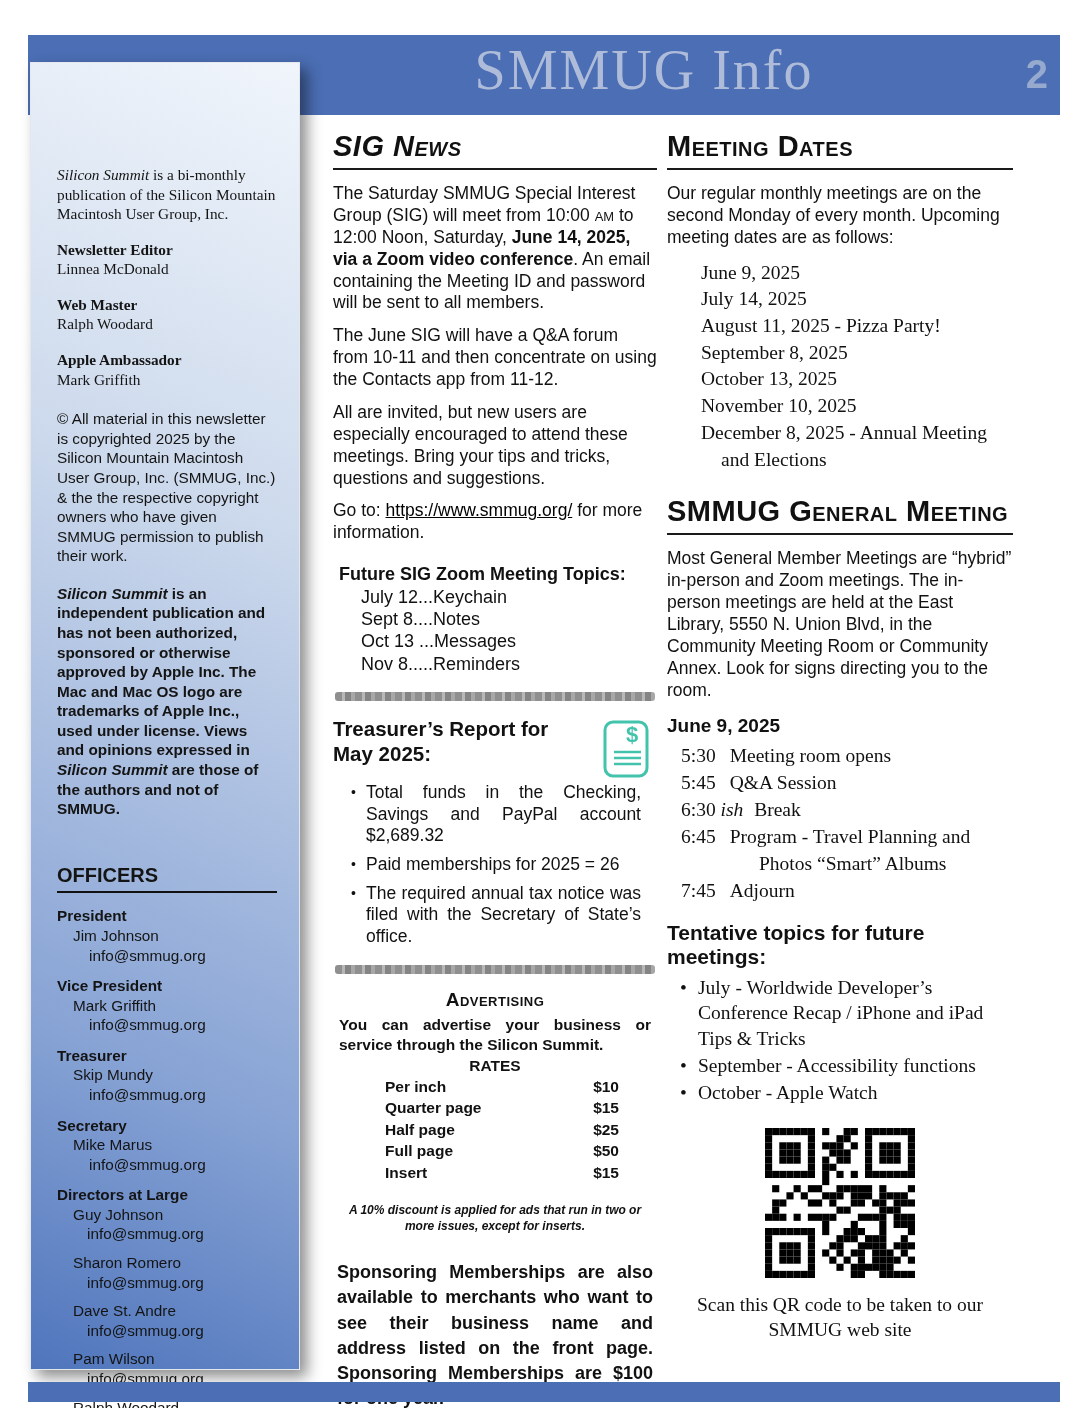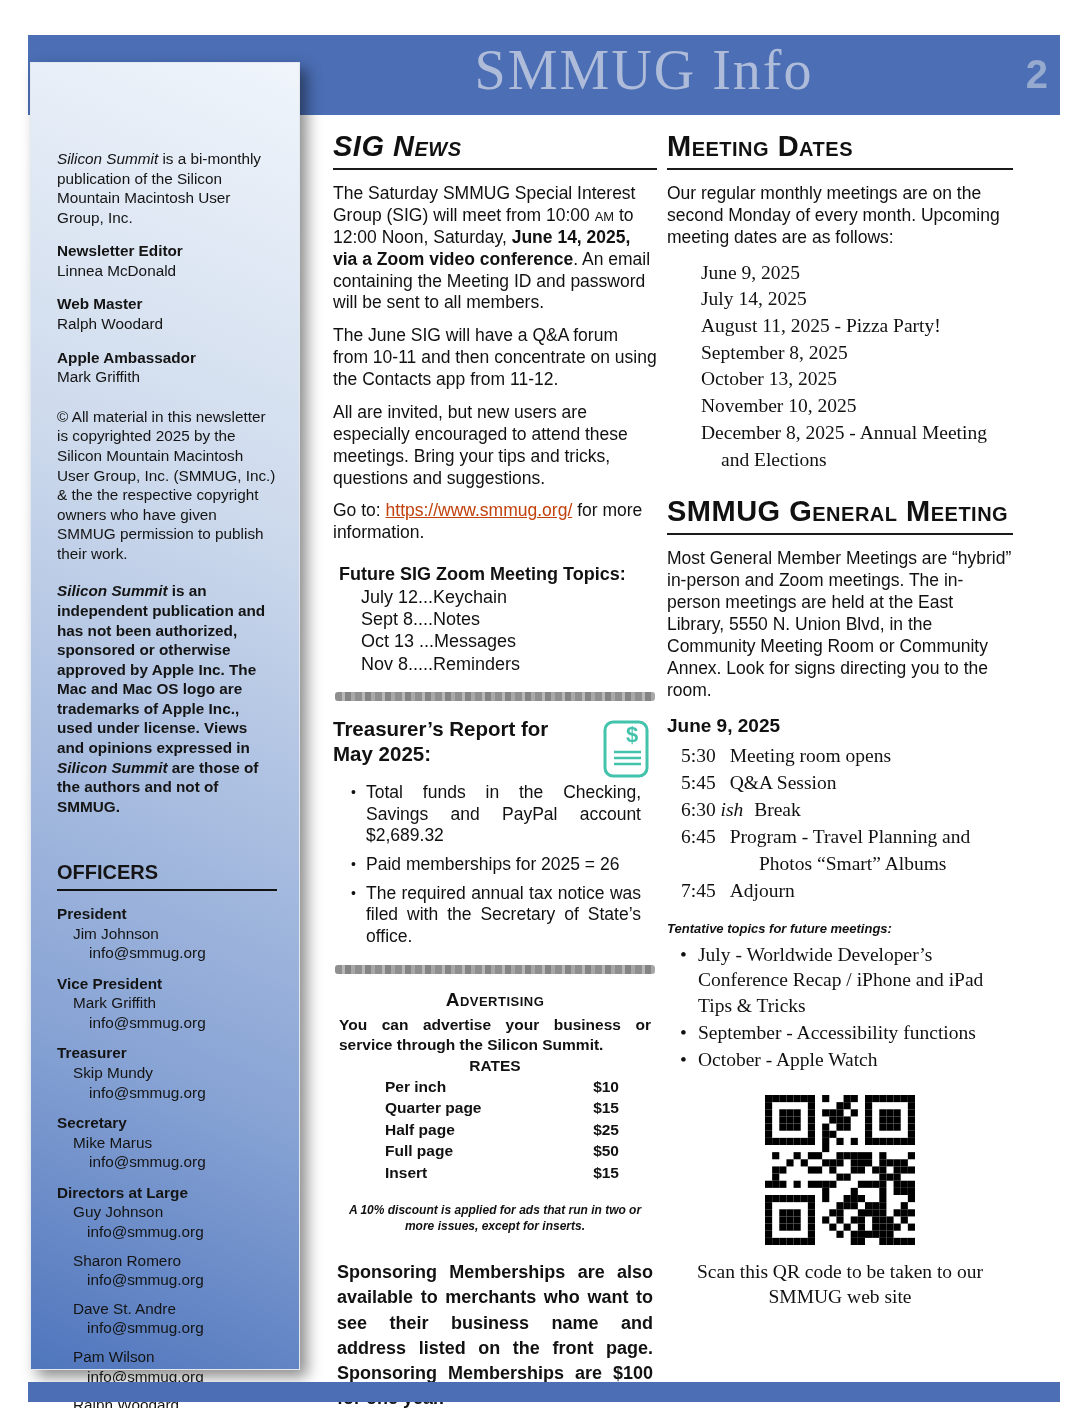--- a/index.html
+++ b/index.html
@@ -11,21 +11,21 @@
         font-family:"Liberation Serif",serif;font-size:56px;letter-spacing:2px;color:#aebcda;}
   .page-number{position:absolute;right:40px;top:52px;font-size:40px;font-weight:bold;color:#96a9ce;}
   .footer-bar{position:absolute;left:28px;top:1382px;width:1032px;height:20px;background:#4b6eb4;}
   
   .sidebar{position:absolute;left:30px;top:62px;width:270px;height:1308px;box-sizing:border-box;
         padding:86px 22px 0 26px;
         background:linear-gradient(203deg,#f0f5fb 0%,#ccd9ec 34%,#86a2d4 76%,#4f75bc 100%);
         border:1px solid #e3e8ef;
         box-shadow:7px 7px 14px rgba(0,0,0,0.45);
         font-size:15.3px;line-height:1.28;color:#141414;}
-  .sb-block{margin:0 0 14px 0;}
+  .sb-block{margin:16px 0 14px 0;font-family:Liberation Serif, serif;}
   .sb-role-title{font-weight:bold;}
   .sb-copy{margin:20px 0 18px 0;}
   .sb-ind{font-weight:bold;margin-bottom:40px;}
   .officers-heading{font-size:20px;font-weight:bold;border-bottom:2.5px solid #111;
         padding-bottom:3px;margin:44px 0 13px 0;}
   .off-entry{margin-bottom:11px;}
   .off-role{font-weight:bold;}
   .off-name{padding-left:16px;}
   .off-email{padding-left:32px;}
   .dir-heading{font-weight:bold;}
@@ -34,21 +34,21 @@
   .dir-email{padding-left:30px;}
   
   .col{position:absolute;top:130px;}
   .col-mid{left:333px;width:324px;}
   .col-right{left:667px;width:346px;}
   h2.sec{font-size:29px;font-weight:bold;margin:0 0 13px 0;padding-bottom:5px;
         border-bottom:2px solid #1a1a1a;font-variant:small-caps;letter-spacing:0.5px;}
   h2.ital{font-style:italic;}
   .col p{margin:0 0 11px 0;font-size:17.5px;line-height:1.25;}
   .tiny-caps{font-size:0.74em;text-align:right;}
-  a.lnk{color:#c2410c;text-decoration:underline;}
+  a.lnk{color:#000000;text-decoration:underline;}
   
   .future{margin:20px 0 6px 6px;}
   .future-title{font-weight:bold;font-size:18px;line-height:1.2;}
   .topic-line{padding-left:22px;font-size:18px;line-height:1.24;}
   .divider{height:9px;margin:17px 2px 15px 2px;border-radius:3px;
         background:repeating-linear-gradient(93deg,#8f8f8f 0 7px,#b7b7b7 7px 10px,#848484 10px 16px,#a7a7a7 16px 20px);}
   
   .treas{position:relative;}
   .treas-title{font-weight:bold;font-size:20.5px;line-height:1.22;width:250px;margin-bottom:8px;}
   .receipt{position:absolute;right:8px;top:4px;}
@@ -68,21 +68,21 @@
   
   .dates-list{font-family:"Liberation Serif",serif;font-size:19.5px;line-height:1.37;
         padding-left:34px;margin:6px 0 22px 0;}
   .date-line{margin-left:20px;text-indent:-20px;}
   .gm-head{margin-top:10px;}
   .june-heading{font-weight:bold;font-size:19px;margin:14px 0 6px 0;}
   .sched{font-family:"Liberation Serif",serif;font-size:19.5px;line-height:1.38;padding-left:14px;margin-bottom:14px;}
   .sched-row{padding-left:78px;text-indent:-78px;}
   .sched .t{margin-right:14px;}
   .ish{font-style:italic;margin-right:6px;}
-  .tent-title{font-weight:bold;font-style:italic;font-size:13px;margin:16px 0 6px 0;}
+  .tent-title{font-weight:bold;font-size:21px;margin:16px 0 6px 0;}
   .tent{list-style:none;margin:0;padding:0 0 0 13px;
         font-family:"Liberation Serif",serif;font-size:19.5px;line-height:1.3;}
   .tent li{position:relative;padding-left:18px;margin-bottom:2px;}
   .tent li::before{content:"•";position:absolute;left:0;}
   .qr-wrap{text-align:center;margin-top:22px;}
   .qr-caption{font-family:"Liberation Serif",serif;font-size:19.5px;line-height:1.3;
         text-align:center;margin:10px auto 0 auto;width:330px;}
 </style>
 </head>
 <body>

